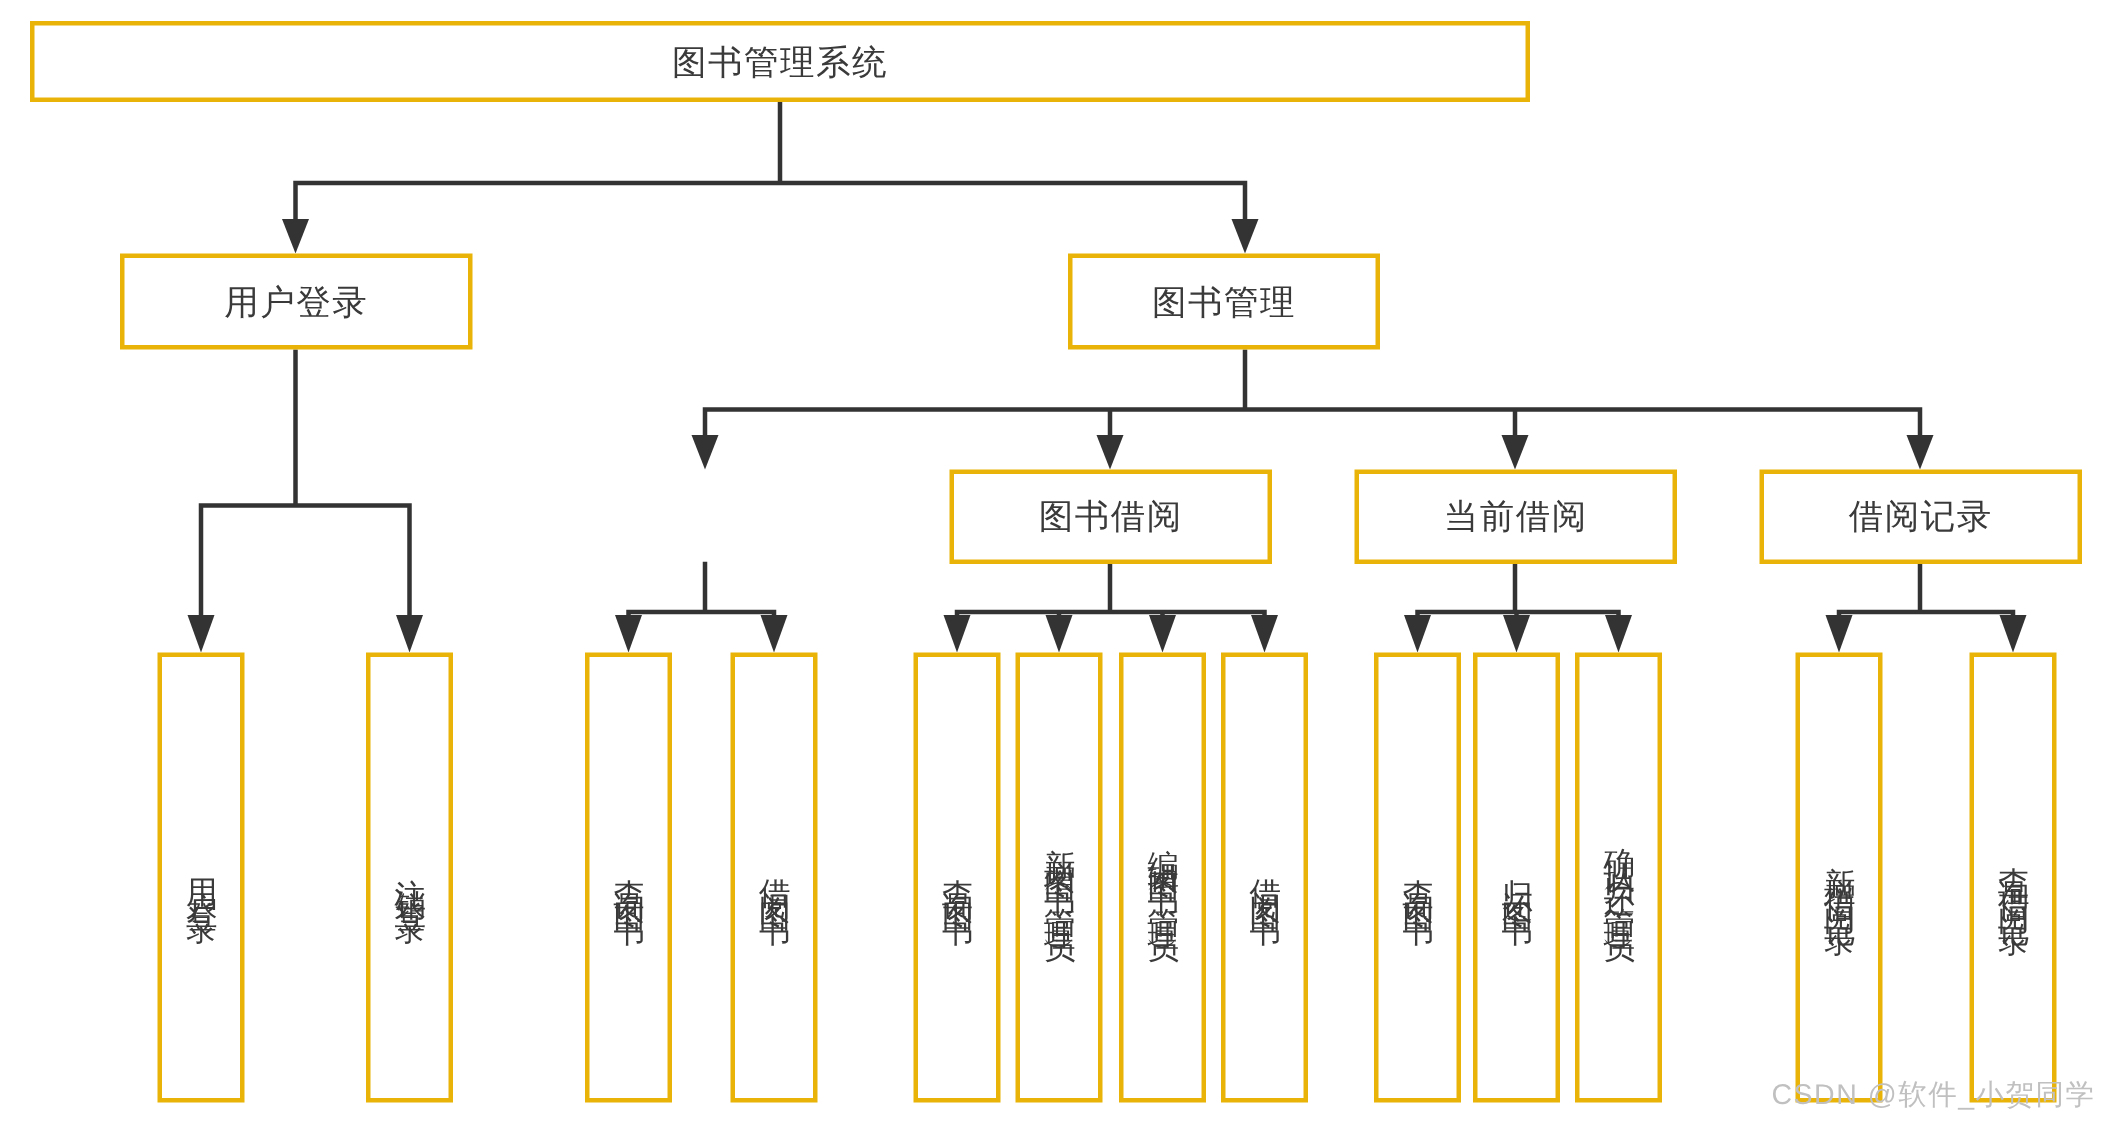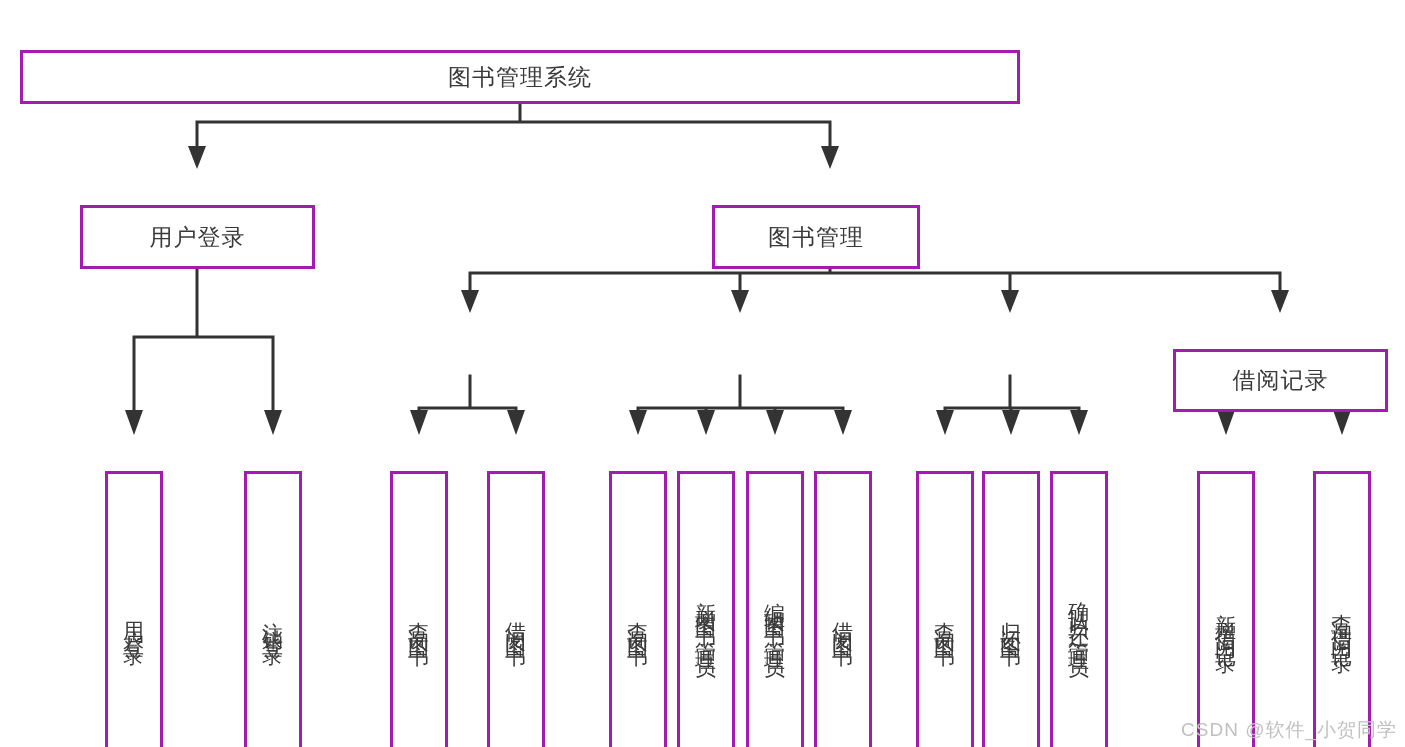--- a/index.html
+++ b/index.html
@@ -6,24 +6,23 @@
   .stage {
     position:relative; width:1405px; height:747px;
     background:#ffffff; overflow:hidden;
     font-family:"Liberation Sans", sans-serif;
   }
   .connectors { position:absolute; left:0; top:0; z-index:1; }
   .connectors path { stroke:#333333; stroke-width:3; fill:none; stroke-linecap:square; }
   .connectors polygon { fill:#333333; stroke:none; }
   .box {
     position:absolute; box-sizing:border-box; z-index:2;
-    border:3px solid #a21caf; background:#ffffff;
+    border:3px solid #eab308; background:#ffffff;
     display:flex; align-items:center; justify-content:center;
     color:#3a3a3a;
-    margin-top:36px;
   }
   .box.h .lbl { font-size:23px; letter-spacing:1px; white-space:nowrap; }
   .box.v .lbl {
     writing-mode:vertical-rl; text-orientation:mixed;
     font-size:21px; letter-spacing:8px; line-height:1;
     white-space:nowrap;
   }
   .watermark {
     position:absolute; right:8px; bottom:4px; z-index:3;
     color:#c0c0c0; font-size:19px; letter-spacing:1px; white-space:nowrap;margin-top:24px;
@@ -74,20 +73,26 @@
     <span class="lbl">图书管理系统</span>
   </div>
 
   <div class="box h" style="left:80px; top:169px; width:235px; height:64px;">
     <span class="lbl">用户登录</span>
   </div>
   <div class="box h" style="left:712px; top:169px; width:208px; height:64px;">
     <span class="lbl">图书管理</span>
   </div>
 
+  <div class="box h" style="left:633px; top:313px; width:215px; height:63px;">
+    <span class="lbl">图书借阅</span>
+  </div>
+  <div class="box h" style="left:903px; top:313px; width:215px; height:63px;">
+    <span class="lbl">当前借阅</span>
+  </div>
   <div class="box h" style="left:1173px; top:313px; width:215px; height:63px;">
     <span class="lbl">借阅记录</span>
   </div>
 
   <div class="box v" style="left:105px; top:435px; width:58px; height:300px;">
     <span class="lbl">用户登录</span>
   </div>
   <div class="box v" style="left:244px; top:435px; width:58px; height:300px;">
     <span class="lbl">注销登录</span>
   </div>

